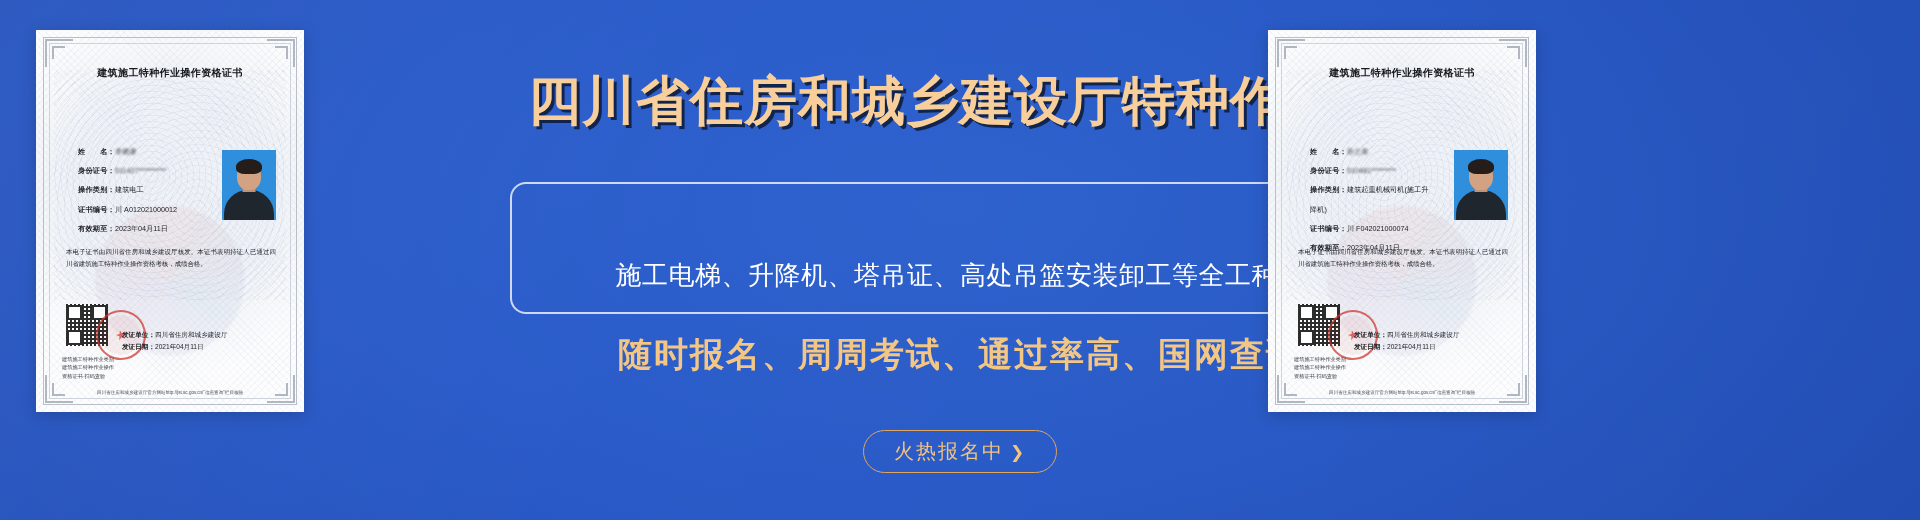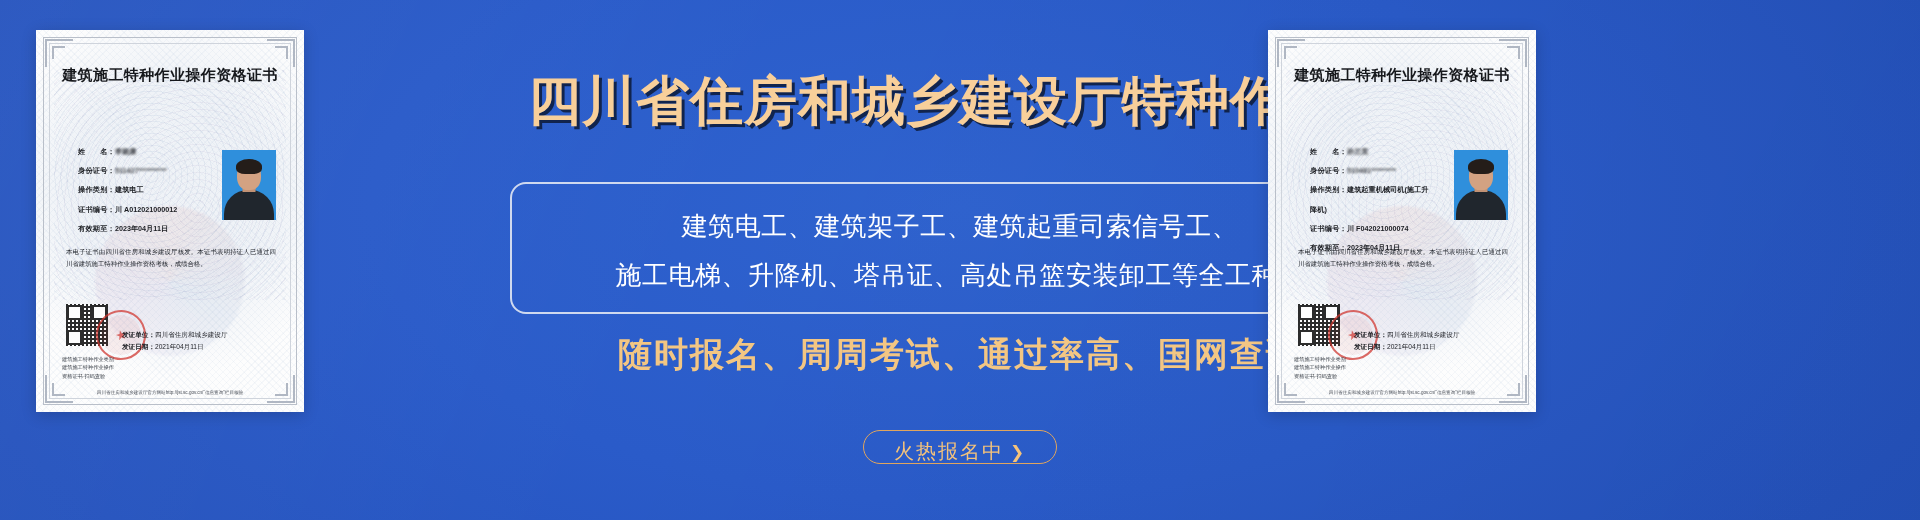--- a/index.html
+++ b/index.html
@@ -73,29 +73,29 @@
     position:absolute;left:50%;top:176px;transform:translateX(-50%);
     width:150px;height:150px;border-radius:50%;
     background:
       conic-gradient(from 0deg, rgba(210,120,110,.17), rgba(120,150,200,.15), rgba(180,130,190,.15), rgba(210,120,110,.17));
     filter:blur(1px);opacity:.55;pointer-events:none;
   }
 
   .cert-title{
     position:absolute;left:0;right:0;top:36px;text-align:center;
     font-family:Liberation Sans, sans-serif;
-    font-weight:bold;font-size:15px;color:#16181c;letter-spacing:.4px;
+    font-weight:bold;font-size:10px;color:#16181c;letter-spacing:.4px;
   }
   .cert-fields{position:absolute;left:30px;top:118px;width:150px;margin-left:12px;}
   .cert-fields .f{
     font-size:7.2px;color:#1b1d22;line-height:1;margin-bottom:12px;
     white-space:nowrap;font-weight:bold;
   }
   .cert-fields .f .lbl{letter-spacing:.2px;}
-  .cert-fields .f .val{font-weight:bold;}
+  .cert-fields .f .val{font-weight:normal;}
   .blurred{filter:blur(1.2px);opacity:.85;}
 
   .cert-photo{
     position:absolute;right:28px;top:120px;width:54px;height:70px;
     background:linear-gradient(#2f8fdc,#2f8fdc);
     overflow:hidden;
   }
   .ph-head{
     position:absolute;left:50%;top:12px;transform:translateX(-50%);
     width:24px;height:28px;border-radius:46% 46% 44% 44%;
@@ -186,21 +186,21 @@
   .infobox .ln2{position:absolute;left:0;right:0;top:78px;}
 
   .sub{
     position:absolute;left:0;right:0;top:337px;text-align:center;
     color:#f3c683;font-size:34px;line-height:1;letter-spacing:2px;
     font-weight:bold;white-space:nowrap;
   }
   .cta-wrap{position:absolute;left:0;right:0;top:430px;text-align:center;}
   .cta{
     display:inline-block;border:1.6px solid #e0a55e;border-radius:22px;
-    padding:10px 30px 2px;color:#f5c37b;font-size:20px;line-height:1;
+    padding:10px 30px 11px;color:#f5c37b;font-size:20px;line-height:1;
     letter-spacing:2px;background:transparent;cursor:pointer;
     white-space:nowrap;
   }
   .cta .arrow{margin-left:6px;font-size:17px;}
 </style>
 </head>
 <body>
 
 <div id="banner">
 
@@ -264,21 +264,20 @@
       <div>建筑施工特种作业类别</div>
       <div>建筑施工特种作业操作</div>
       <div>资格证书·扫码查验</div>
     </div>
     <div class="cert-foot">四川省住房和城乡建设厅官方网站http://jst.sc.gov.cn/“信息查询”栏目核验</div>
   </div>
 
   <div class="headline">四川省住房和城乡建设厅特种作业证</div>
 
   <div class="infobox">
-    <div class="ln ln1">建筑电工、建筑架子工、建筑起重司索信号工、</div>
     <div class="ln ln2">施工电梯、升降机、塔吊证、高处吊篮安装卸工等全工种；</div>
   </div>
 
   <div class="sub">随时报名、周周考试、通过率高、国网查询</div>
 
   <div class="cta-wrap">
     <span class="cta">
       <span>火热报名中</span><span class="arrow">❯</span>
     </span>
   </div>

